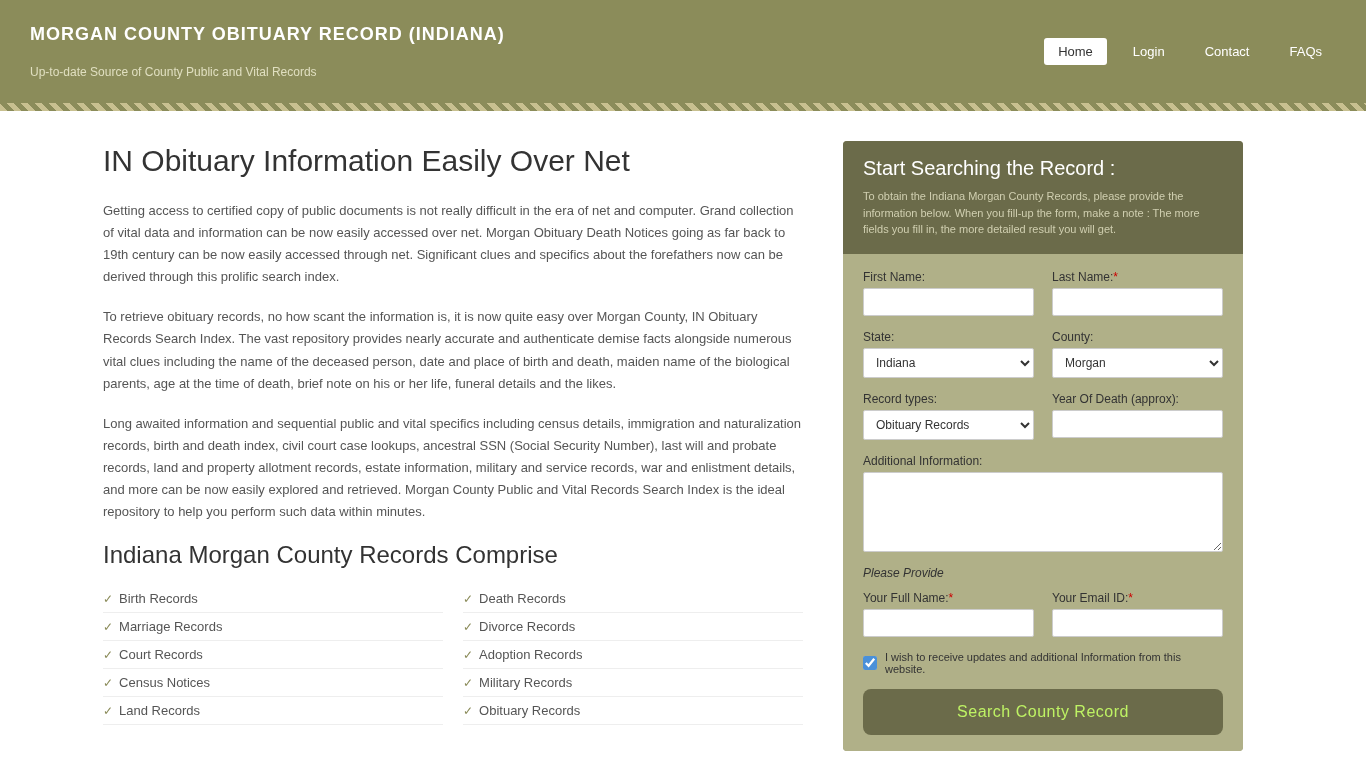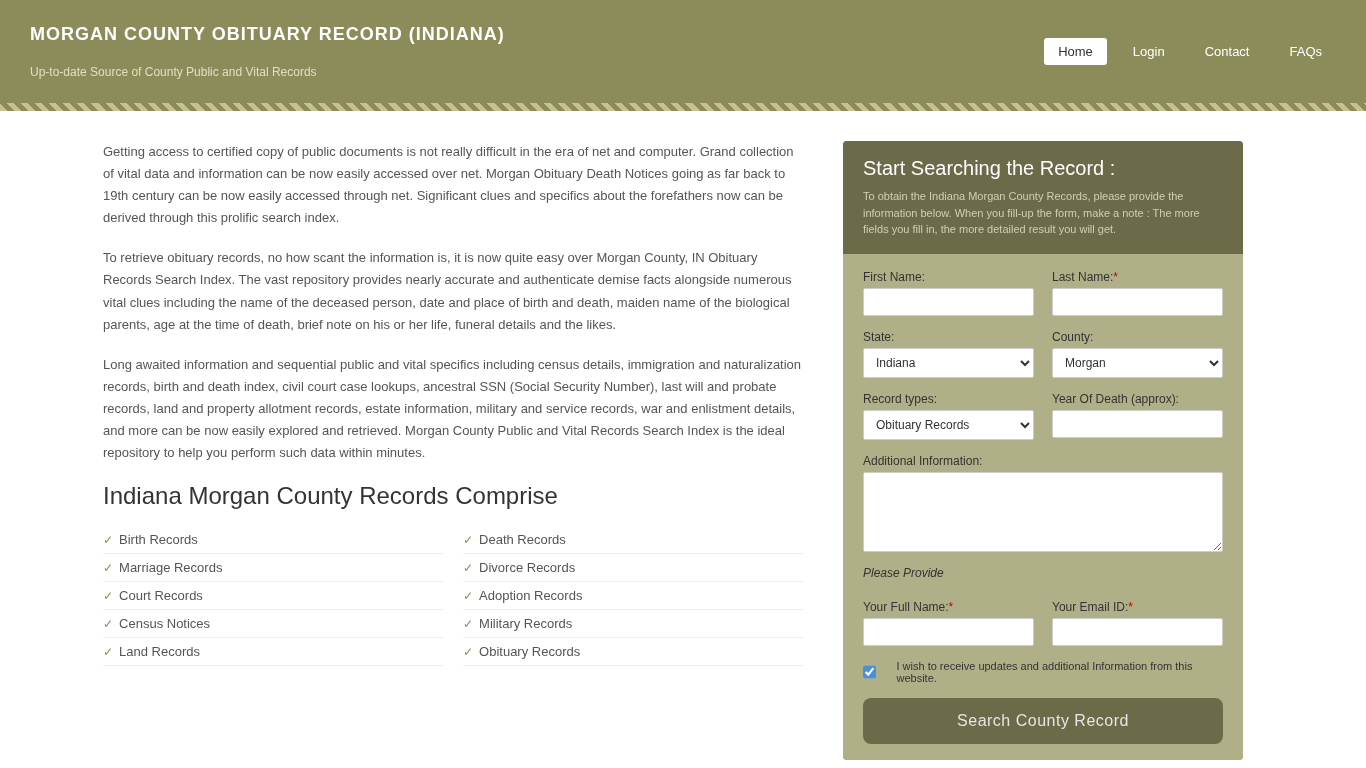--- a/index.html
+++ b/index.html
@@ -178,43 +178,43 @@
     .form-group select {
       appearance: auto;
     }
     .full-width {
       width: 100%;
       margin-bottom: 14px;
     }
     .please-provide {
       font-size: 12px;
       color: #333;
-      margin-bottom: 20px;
+      margin-bottom: 11px;
       font-style: italic;
     }
     .checkbox-row {
       display: flex;
       align-items: center;
-      gap: 20px;
+      gap: 8px;
       margin-bottom: 14px;
     }
     .checkbox-row input[type="checkbox"] {
       width: 14px;
       height: 14px;
       accent-color: #4a90d9;
     }
     .checkbox-row label {
       font-size: 11px;
       color: #333;
     }
     .search-btn {
       width: 100%;
       padding: 14px;
       background: #6b6b4a;
-      color: #e5e5e5;
+      color: #bef264;
       font-size: 16px;
       border: none;
       cursor: pointer;
       border-radius: 8px;
       letter-spacing: 0.5px;
     }
   </style>
 </head>
 <body>
 
@@ -229,20 +229,21 @@
     <button class="nav-btn">Contact</button>
     <button class="nav-btn">FAQs</button>
   </nav>
 </div>
 
 <div class="border-strip"></div>
 
 <div class="main-container">
 
   <div class="left-content">
+    <h1>IN Obituary Information Easily Over Net</h1>
 
     <p>Getting access to certified copy of public documents is not really difficult in the era of net and computer. Grand collection of vital data and information can be now easily accessed over net. Morgan Obituary Death Notices going as far back to 19th century can be now easily accessed through net. Significant clues and specifics about the forefathers now can be derived through this prolific search index.</p>
     <p>To retrieve obituary records, no how scant the information is, it is now quite easy over Morgan County, IN Obituary Records Search Index. The vast repository provides nearly accurate and authenticate demise facts alongside numerous vital clues including the name of the deceased person, date and place of birth and death, maiden name of the biological parents, age at the time of death, brief note on his or her life, funeral details and the likes.</p>
     <p>Long awaited information and sequential public and vital specifics including census details, immigration and naturalization records, birth and death index, civil court case lookups, ancestral SSN (Social Security Number), last will and probate records, land and property allotment records, estate information, military and service records, war and enlistment details, and more can be now easily explored and retrieved. Morgan County Public and Vital Records Search Index is the ideal repository to help you perform such data within minutes.</p>
 
     <h2>Indiana Morgan County Records Comprise</h2>
 
     <div class="records-list">
       <div class="records-col">
         <ul>

